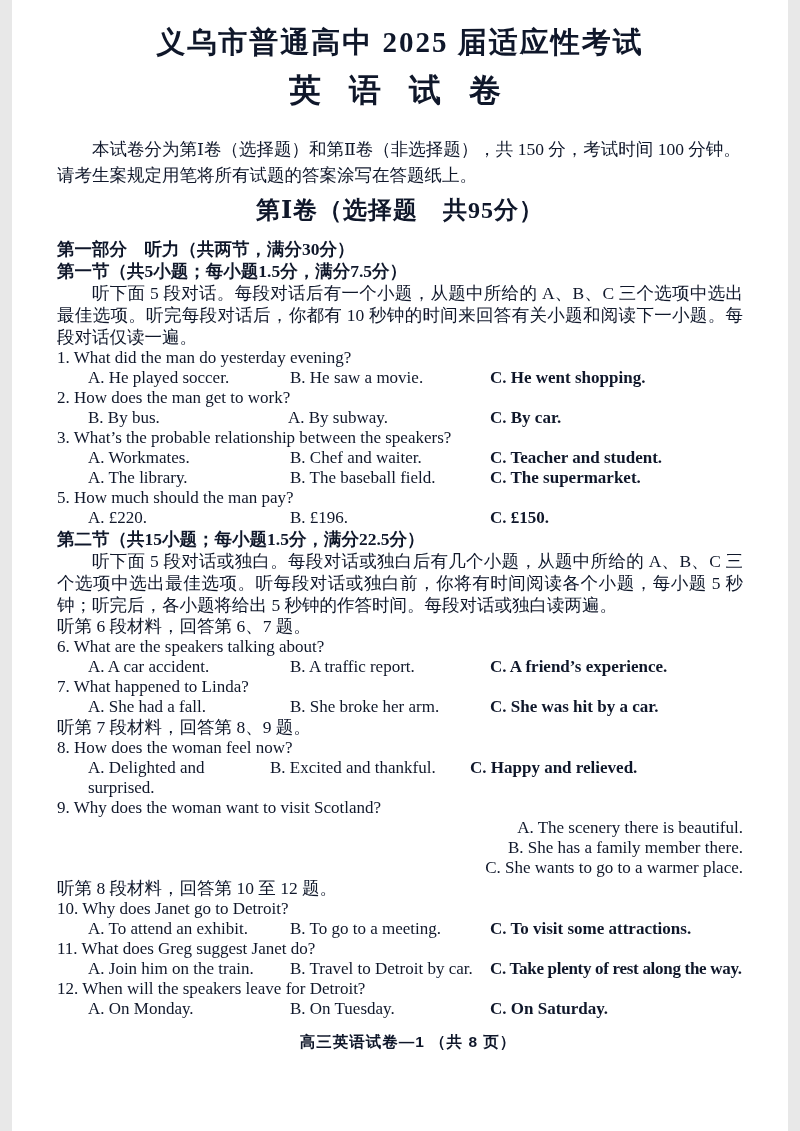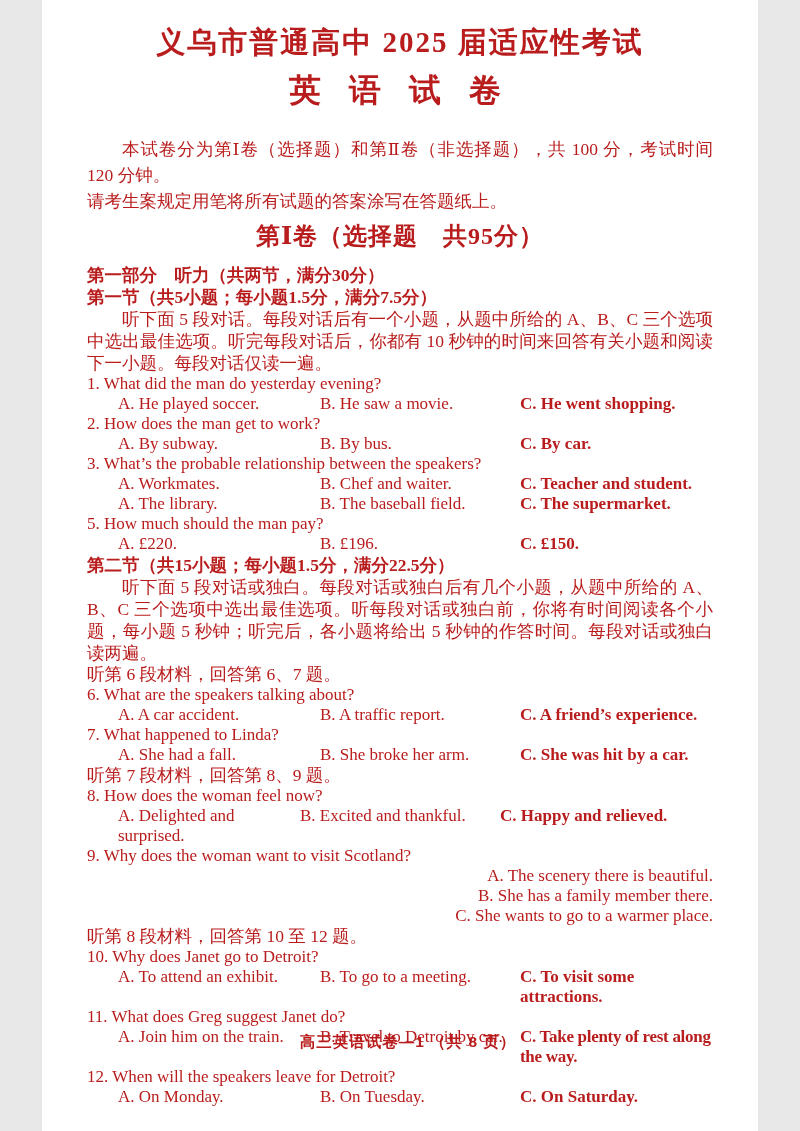--- a/index.html
+++ b/index.html
@@ -1,21 +1,21 @@
 <!DOCTYPE html>
 <html><head>
 <meta charset="utf-8">
 <style>
   html,body { margin:0; padding:0; background:#e8e8e8; }
   .page {
     position:relative;
-    width:716px; height:1131px;
+    width:776px; height:1131px;
     margin:0 auto;
     background:#ffffff;
-    color:#b91c1c;
+    color:#0f172a;
     font-family:"Liberation Serif","DejaVu Serif",serif;
     overflow:hidden;
   }
   .content { padding:0 45px; }
 
   .title1 {
     margin:24px 0 0 0;
     text-align:center;
     font-size:29px; font-weight:bold;
     letter-spacing:2px;
@@ -74,21 +74,21 @@
 </head>
 <body>
 
 <div class="page">
   <div class="content">
 
     <h1 class="title1">义乌市普通高中 2025 届适应性考试</h1>
     <h2 class="title2">英 语 试 卷</h2>
 
     <div class="notice">
-      <div class="line1">本试卷分为第Ⅰ卷（选择题）和第Ⅱ卷（非选择题），共 100 分，考试时间 120 分钟。</div>
+      <div class="line1">本试卷分为第Ⅰ卷（选择题）和第Ⅱ卷（非选择题），共 150 分，考试时间 100 分钟。</div>
       <div class="line2">请考生案规定用笔将所有试题的答案涂写在答题纸上。</div>
     </div>
 
     <div class="volume-title">第Ⅰ卷（选择题　共95分）</div>
 
     <div class="h-part">第一部分　听力（共两节，满分30分）</div>
     <div class="h-section">第一节（共5小题；每小题1.5分，满分7.5分）</div>
     <p class="para">听下面 5 段对话。每段对话后有一个小题，从题中所给的 A、B、C 三个选项中选出最佳选项。听完每段对话后，你都有 10 秒钟的时间来回答有关小题和阅读下一小题。每段对话仅读一遍。</p>
 
     <div class="question" id="q1">
@@ -96,22 +96,22 @@
       <div class="opts">
         <span class="opt opt-a">A. He played soccer.</span>
         <span class="opt opt-b">B. He saw a movie.</span>
         <span class="opt opt-c">C. He went shopping.</span>
       </div>
     </div>
 
     <div class="question" id="q2">
       <div class="q-text">2. How does the man get to work?</div>
       <div class="opts">
+        <span class="opt opt-b">B. By bus.</span>
         <span class="opt opt-a">A. By subway.</span>
-        <span class="opt opt-b">B. By bus.</span>
         <span class="opt opt-c">C. By car.</span>
       </div>
     </div>
 
     <div class="question" id="q3">
       <div class="q-text">3. What’s the probable relationship between the speakers?</div>
       <div class="opts">
         <span class="opt opt-a">A. Workmates.</span>
         <span class="opt opt-b">B. Chef and waiter.</span>
         <span class="opt opt-c">C. Teacher and student.</span>

